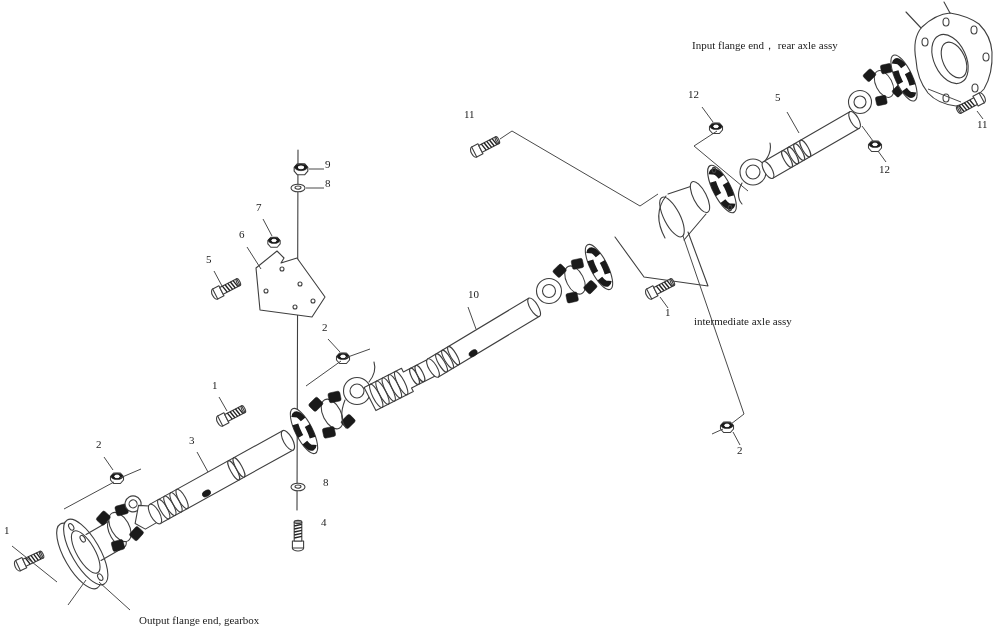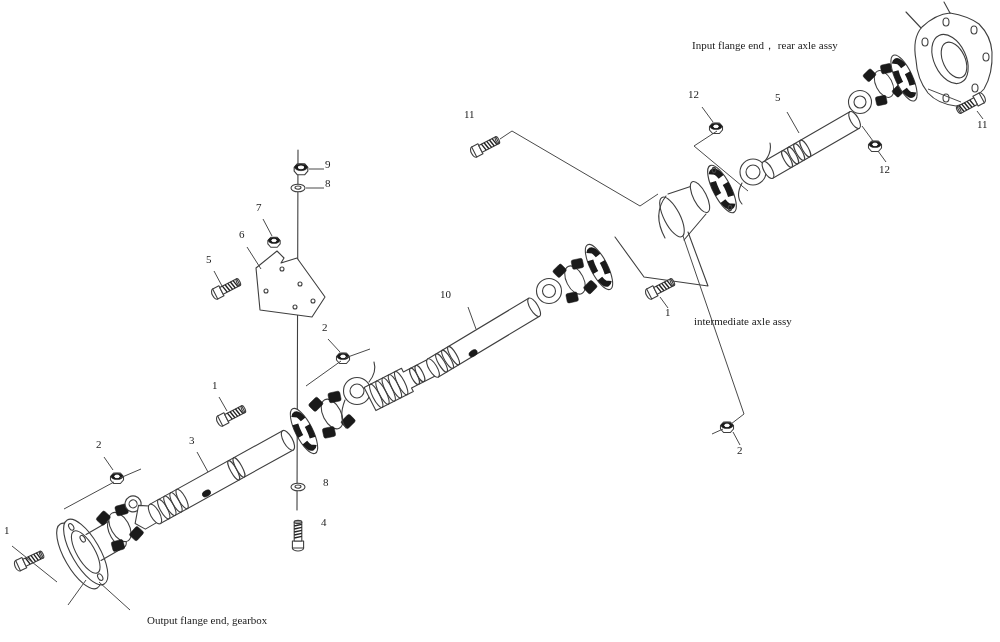--- a/index.html
+++ b/index.html
@@ -222,36 +222,36 @@
     <path d="M983,119 L977,111 M961,102 L928,89"></path>
     <path d="M12,546 L57,582"></path>
     <path d="M104,457 L113,470 M64,509 L114,482 M120,478 L141,469"></path>
     <path d="M86,580 L68,605 M99,582 L130,610"></path>
   </g>
 </svg>
 
 <div class="layer">
   <div class="note" style="left: 692px; top: 31px;">Input flange end， rear axle assy</div>
   <div class="note" style="left: 694px; top: 307px;">intermediate axle assy</div>
-  <div class="note" style="left: 147px; top: 606px;">Output flange end, gearbox</div>
+  <div class="note" style="left: 139px; top: 606px;">Output flange end, gearbox</div>
 </div>
 
 <div class="layer">
       <span class="callout" style="left: 464px; top: 109px;">11</span>
       <span class="callout" style="left: 688px; top: 89px;">12</span>
       <span class="callout" style="left: 775px; top: 92px;">5</span>
       <span class="callout" style="left: 977px; top: 119px;">11</span>
       <span class="callout" style="left: 879px; top: 164px;">12</span>
       <span class="callout" style="left: 325px; top: 159px;">9</span>
       <span class="callout" style="left: 325px; top: 178px;">8</span>
       <span class="callout" style="left: 256px; top: 202px;">7</span>
       <span class="callout" style="left: 239px; top: 229px;">6</span>
       <span class="callout" style="left: 206px; top: 254px;">5</span>
       <span class="callout" style="left: 322px; top: 322px;">2</span>
-      <span class="callout" style="left: 440px; top: 289px;">10</span>
+      <span class="callout" style="left: 468px; top: 289px;">10</span>
       <span class="callout" style="left: 665px; top: 307px;">1</span>
       <span class="callout" style="left: 737px; top: 445px;">2</span>
       <span class="callout" style="left: 212px; top: 380px;">1</span>
       <span class="callout" style="left: 189px; top: 435px;">3</span>
       <span class="callout" style="left: 96px; top: 439px;">2</span>
       <span class="callout" style="left: 323px; top: 477px;">8</span>
       <span class="callout" style="left: 321px; top: 517px;">4</span>
       <span class="callout" style="left: 4px; top: 525px;">1</span>
     </div>
 

